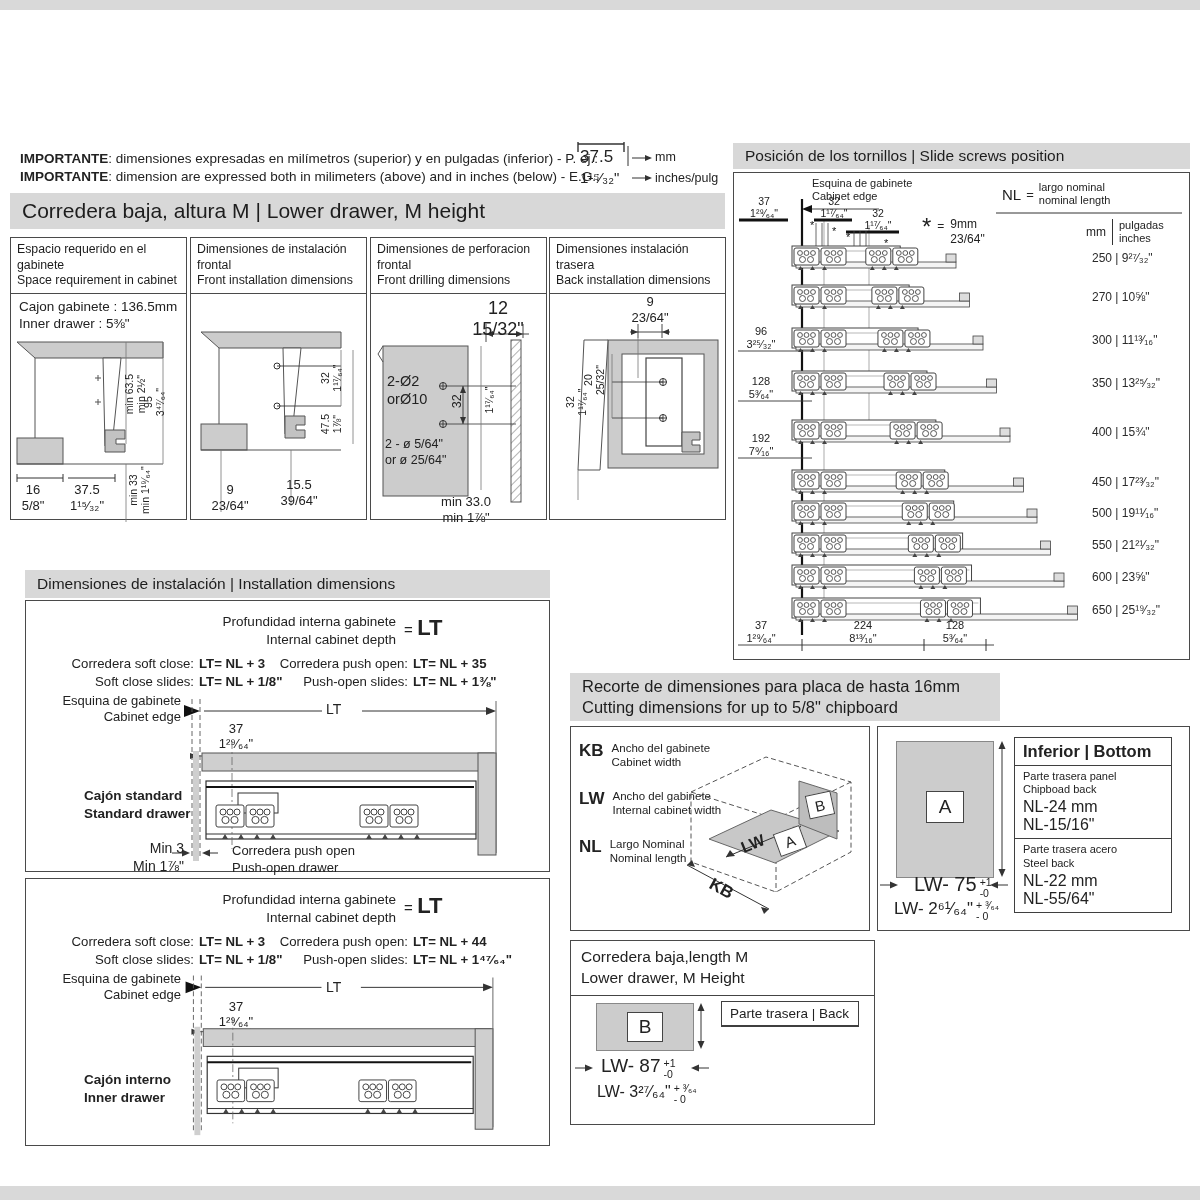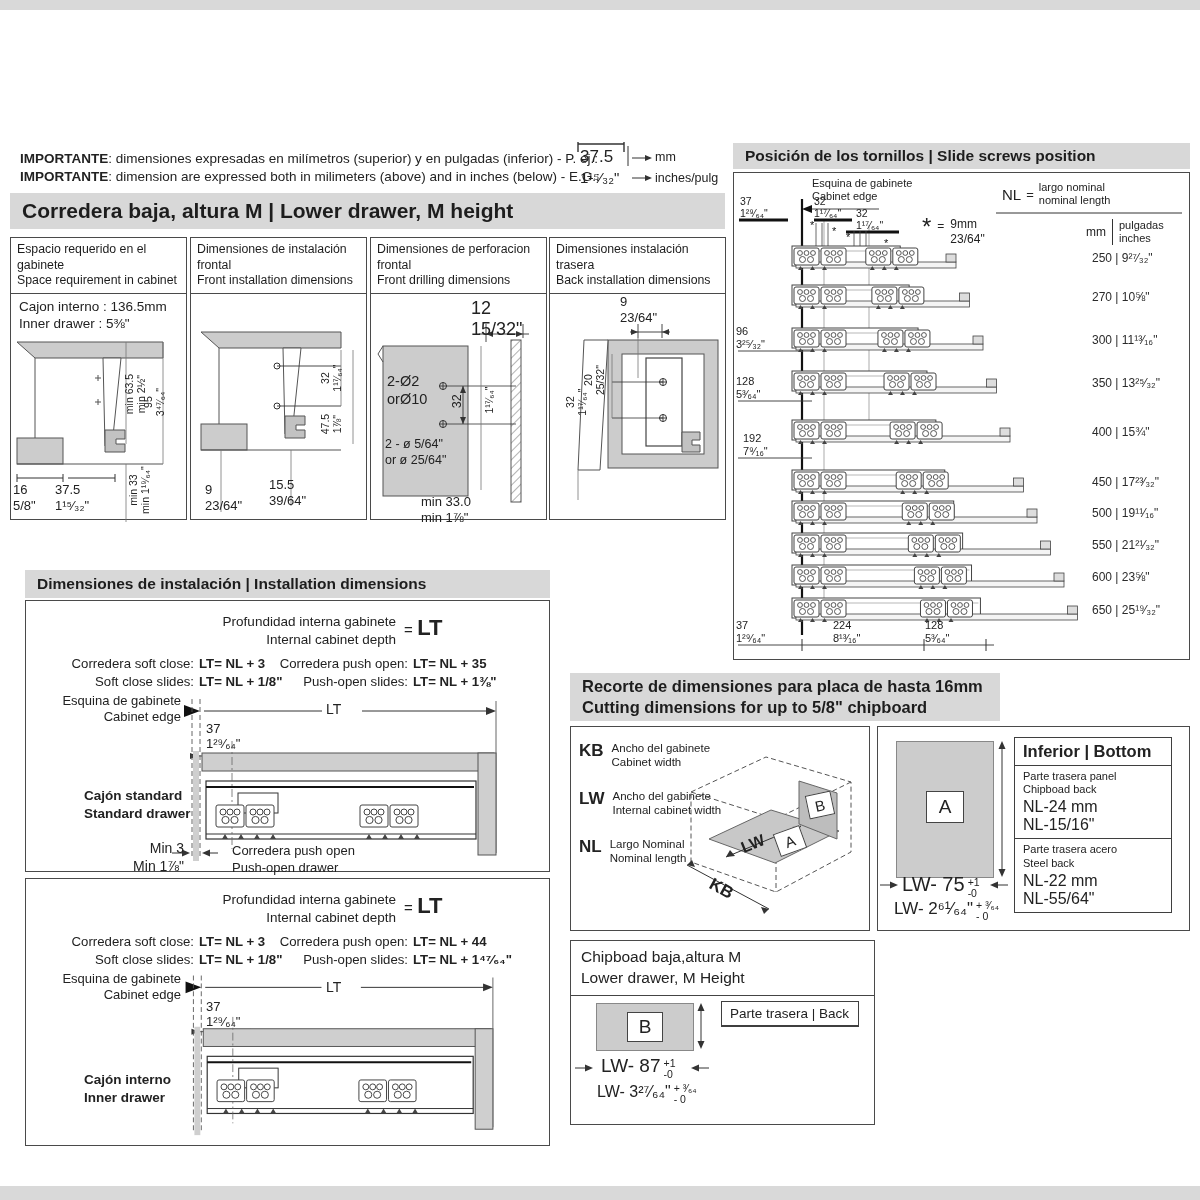--- a/index.html
+++ b/index.html
@@ -1,26 +1,26 @@
 <!DOCTYPE html>
 <html><head>
 <meta charset="utf-8">
 <style>
   html,body{margin:0;padding:0}
   body{width:1200px;height:1200px;position:relative;background:#fff;
        font-family:"Liberation Sans","DejaVu Sans",sans-serif;color:#222;overflow:hidden}
   .abs{position:absolute}
   .strip{position:absolute;left:0;width:1200px;background:#d9d9d9}
-  .bar{position:absolute;background:#d8d8d8;color:#1d1d1d;font-weight:bold;display:flex;align-items:center;padding:0 12px;box-sizing:border-box}
+  .bar{position:absolute;background:#d8d8d8;color:#1d1d1d;font-weight:normal;display:flex;align-items:center;padding:0 12px;box-sizing:border-box}
   .box{position:absolute;border:1.6px solid #4a4a4a;background:#fff;box-sizing:border-box}
   .panel{position:absolute;top:237px;width:177px;height:283px;border:1.6px solid #4a4a4a;background:#fff;box-sizing:border-box}
   .phdr{font-size:12.3px;line-height:1.28;padding:4px 6px;border-bottom:1.6px solid #4a4a4a;color:#1d1d1d}
   .pbody{position:relative;height:231px}
   .pbody svg,.lineart{position:absolute;left:0;top:0}
-  .d2{position:absolute;font-size:11px;line-height:1.18;text-align:left;white-space:nowrap;color:#222}
+  .d2{position:absolute;font-size:11px;line-height:1.18;text-align:center;white-space:nowrap;color:#222}
   .d2.big{font-size:13px}
   .vd{position:absolute;font-size:10.5px;line-height:1.15;text-align:center;white-space:nowrap;transform:rotate(-90deg);transform-origin:center;color:#222}
   .vd.big{font-size:12.5px}
   .note13{font-size:13.5px;line-height:1.3;white-space:nowrap}
   .b{font-weight:bold}
   .small11{font-size:11px;line-height:1.2}
   .size-item{position:absolute;left:6px;font-size:12px;white-space:nowrap;color:#2a2a2a}
   .star-mark{position:absolute;font-size:11px;color:#111}
   .tol{display:inline-flex;flex-direction:column;font-size:10.5px;line-height:1.05;margin-left:3px;transform:translateY(-5px);font-weight:normal}
   .plabel{position:absolute;border:1.6px solid #444;background:#fff;display:flex;align-items:center;justify-content:center;font-size:19px;color:#222}
@@ -81,21 +81,21 @@
       <line x1="6" y1="170" x2="152" y2="170" stroke="#555" stroke-width="1.2"></line>
       <line x1="115" y1="48" x2="115" y2="150" stroke="#777" stroke-width="0.8"></line>
       <line x1="152" y1="48" x2="152" y2="170" stroke="#777" stroke-width="0.8"></line>
       <line x1="115" y1="170" x2="115" y2="228" stroke="#777" stroke-width="0.8"></line>
       <line x1="6" y1="184" x2="52" y2="184" stroke="#333" stroke-width="1"></line>
       <line x1="6" y1="180" x2="6" y2="188" stroke="#333" stroke-width="1"></line>
       <line x1="52" y1="180" x2="52" y2="188" stroke="#333" stroke-width="1"></line>
       <line x1="57" y1="184" x2="104" y2="184" stroke="#333" stroke-width="1"></line>
       <line x1="104" y1="180" x2="104" y2="188" stroke="#333" stroke-width="1"></line>
     </svg>
-    <div class="abs note13" style="left:8px;top:4px">Cajon interno : 136.5mm</div>
+    <div class="abs note13" style="left:8px;top:4px">Cajon gabinete : 136.5mm</div>
     <div class="abs note13" style="left:8px;top:21px">Inner drawer : 5⅜"</div>
     <div class="vd" style="left:80px;top:88px;width:88px">
       <div>min 63.5</div>
         <div>min 2½"</div>
       </div>
     <div class="vd" style="left:99px;top:96px;width:88px">
       <div>95</div>
         <div>3⁴⁷⁄₆₄"</div>
       </div>
     <div class="vd" style="left:84px;top:184px;width:88px">
@@ -662,21 +662,21 @@
       <div>1¹⁷⁄₆₄"</div>
     </div>
   <div class="d2" style="left:2px;top:152px;width:50px">
     <div>96</div>
       <div>3²⁵⁄₃₂"</div>
     </div>
   <div class="d2" style="left:2px;top:202px;width:50px">
     <div>128</div>
       <div>5³⁄₆₄"</div>
     </div>
-  <div class="d2" style="left:9px;top:259px;width:50px">
+  <div class="d2" style="left:2px;top:259px;width:50px">
     <div>192</div>
       <div>7⁹⁄₁₆"</div>
     </div>
   <div class="d2" style="left:2px;top:446px;width:50px">
     <div>37</div>
       <div>1²⁹⁄₆₄"</div>
     </div>
   <div class="d2" style="left:99px;top:446px;width:60px">
     <div>224</div>
       <div>8¹³⁄₁₆"</div>
@@ -949,21 +949,21 @@
   <div class="plabel" style="left:48px;top:64px;width:36px;height:30px">A</div>
   <svg class="lineart" width="310" height="202" viewBox="0 0 310 202">
     <line x1="124" y1="18" x2="124" y2="146" stroke="#333" stroke-width="1"></line>
     <path d="M124,14 l-3.5,8 h7 z" fill="#333"></path>
       <path d="M124,150 l-3.5,-8 h7 z" fill="#333"></path>
     <line x1="2" y1="158" x2="14" y2="158" stroke="#333" stroke-width="1"></line>
     <path d="M20,158 l-8,-3.5 v7 z" fill="#333"></path>
     <line x1="130" y1="158" x2="118" y2="158" stroke="#333" stroke-width="1"></line>
     <path d="M112,158 l8,-3.5 v7 z" fill="#333"></path>
   </svg>
-  <div class="abs" style="left:24px;top:146px;font-size:20px;white-space:nowrap">
+  <div class="abs" style="left:36px;top:146px;font-size:20px;white-space:nowrap">
     <span>LW- 75</span><span class="tol">
         <span>+1</span>
         <span>-0</span>
       </span></div>
   <div class="abs" style="left:16px;top:172px;font-size:17px;white-space:nowrap">
     <span>LW- 2⁶¹⁄₆₄"</span><span class="tol">
         <span>+ ³⁄₆₄</span>
         <span>- 0</span>
       </span></div>
   <div class="tbl" style="left:136px;top:10px;width:158px">
@@ -978,21 +978,21 @@
       <div class="small11">Parte trasera acero</div>
       <div class="small11">Steel back</div>
       <div style="font-size:16px;margin-top:2px">NL-22 mm</div>
       <div style="font-size:16px">NL-55/64"</div>
     </div>
   </div>
 </div>
 
 <div class="box" style="left:570px;top:940px;width:305px;height:185px">
   <div style="border-bottom:1.4px solid #444;padding:6px 10px;font-size:15.5px;line-height:1.35">
-    <div>Chipboad baja,altura M</div>
+    <div>Corredera baja,length M</div>
       <div>Lower drawer, M Height</div>
   </div>
   <div class="abs" style="left:25px;top:62px;width:96px;height:46px;background:#ccc;border:1px solid #888"></div>
   <div class="plabel" style="left:56px;top:71px;width:34px;height:28px">B</div>
   <svg class="lineart" width="302" height="182" viewBox="0 0 302 182">
     <line x1="130" y1="66" x2="130" y2="104" stroke="#333" stroke-width="1"></line>
     <path d="M130,62 l-3.5,8 h7 z" fill="#333"></path>
       <path d="M130,108 l-3.5,-8 h7 z" fill="#333"></path>
     <line x1="4" y1="127" x2="16" y2="127" stroke="#333" stroke-width="1"></line>
     <path d="M22,127 l-8,-3.5 v7 z" fill="#333"></path>

